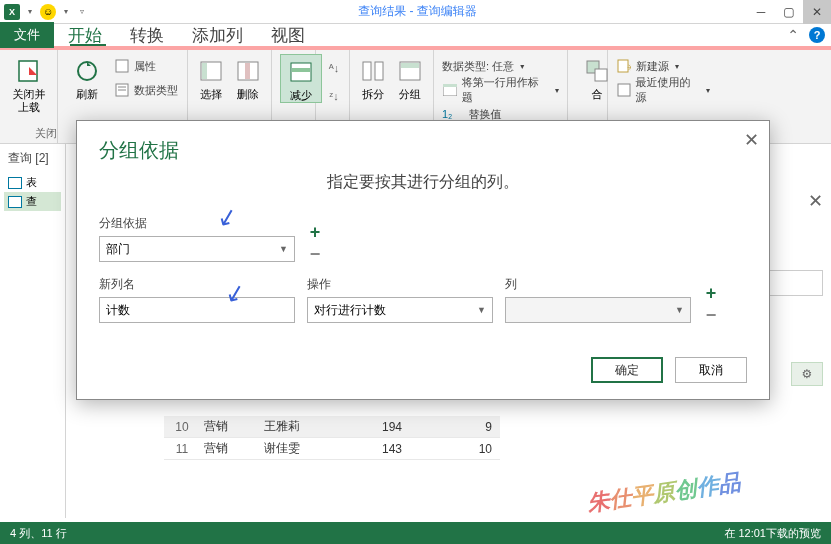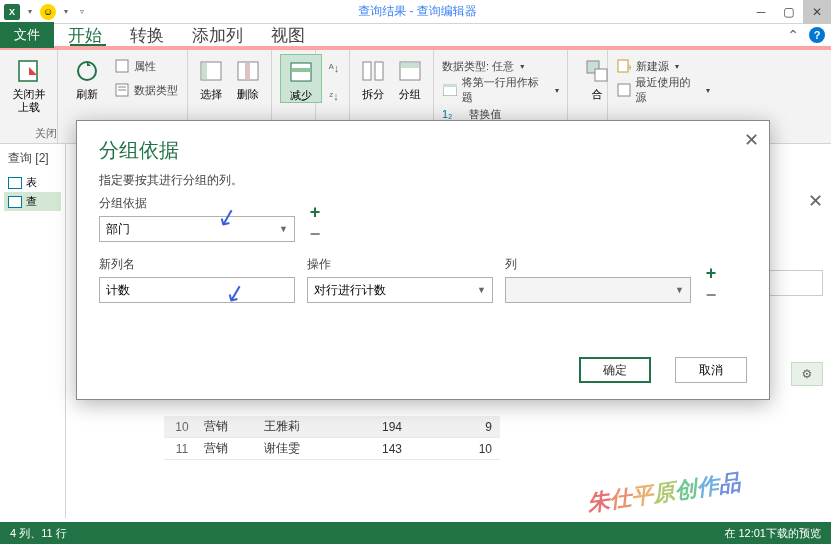--- a/index.html
+++ b/index.html
@@ -52,32 +52,32 @@
 .cell { width: 60px; padding-left: 4px; }
 .cell-r2 { width: 90px; text-align: right; padding-right: 8px; }
 
 .settings-close { position: absolute; top: 46px; right: 8px; font-size: 18px; color: #666; }
 .settings-box { position: absolute; top: 126px; right: 8px; width: 56px; height: 26px; border: 1px solid #ccc; }
 .settings-gear { position: absolute; top: 218px; right: 8px; width: 32px; height: 24px; background: #e8f0e8; border: 1px solid #c4dcc4; display: flex; align-items: center; justify-content: center; color: #666; }
 
 .dialog { position: absolute; top: 120px; left: 76px; width: 694px; height: 280px; background: #fff; border: 1px solid #888; box-shadow: 0 4px 20px rgba(0,0,0,0.3); padding: 16px 22px; z-index: 100; }
 .dialog-close { position: absolute; top: 8px; right: 10px; font-size: 18px; color: #666; }
 .dialog-title { font-size: 20px; color: #217346; margin-bottom: 8px; }
-.dialog-desc { font-size: 12px; color: #444; margin-bottom: 6px; }
+.dialog-desc { font-size: 16px; color: #444; margin-bottom: 22px; text-align: center; }
 .dialog-row { display: flex; align-items: flex-end; margin-bottom: 12px; }
 .dialog-field { display: flex; flex-direction: column; margin-right: 12px; }
 .dialog-label { font-size: 12px; color: #444; margin-bottom: 4px; position: relative; }
 .dialog-input { height: 26px; border: 1px solid #b0b0b0; padding: 0 6px; font-size: 12px; background: #fff; }
 .dialog-select { height: 26px; border: 1px solid #b0b0b0; padding: 0 6px; font-size: 12px; background: #fff; display: flex; align-items: center; justify-content: space-between; }
 .select-arrow { font-size: 9px; color: #666; }
 .plus-minus { display: flex; flex-direction: column; gap: 6px; align-items: center; }
 .pm-btn { width: 16px; height: 16px; display: flex; align-items: center; justify-content: center; font-size: 18px; font-weight: bold; }
 .plus { color: #217346; }
 .minus { color: #888; }
-.dialog-footer { position: absolute; bottom: 16px; right: 22px; display: flex; gap: 24px; }
+.dialog-footer { position: absolute; bottom: 16px; right: 22px; display: flex; gap: 12px; }
 .dlg-btn { width: 72px; height: 26px; border: 1px solid #b0b0b0; background: #fff; display: flex; align-items: center; justify-content: center; font-size: 12px; }
 .dlg-btn.primary { border: 2px solid #217346; color: #333; }
 .arrow-annotation { position: absolute; font-size: 24px; color: #3860d8; transform: rotate(-15deg); pointer-events: none; }
 
 .watermark { position: absolute; bottom: 36px; right: 90px; font-size: 22px; font-weight: bold; font-style: italic; transform: rotate(-8deg); pointer-events: none; }
 .watermark span:nth-child(1){color:#e87070}.watermark span:nth-child(2){color:#e89070}.watermark span:nth-child(3){color:#e8b070}.watermark span:nth-child(4){color:#b0c870}.watermark span:nth-child(5){color:#70c890}.watermark span:nth-child(6){color:#70b0e0}.watermark span:nth-child(7){color:#7090e0}
 
 .statusbar { position: absolute; bottom: 0; left: 0; right: 0; height: 22px; background: #217346; color: #fff; display: flex; align-items: center; justify-content: space-between; padding: 0 10px; font-size: 11px; }
 svg { display: block; }
 </style>

